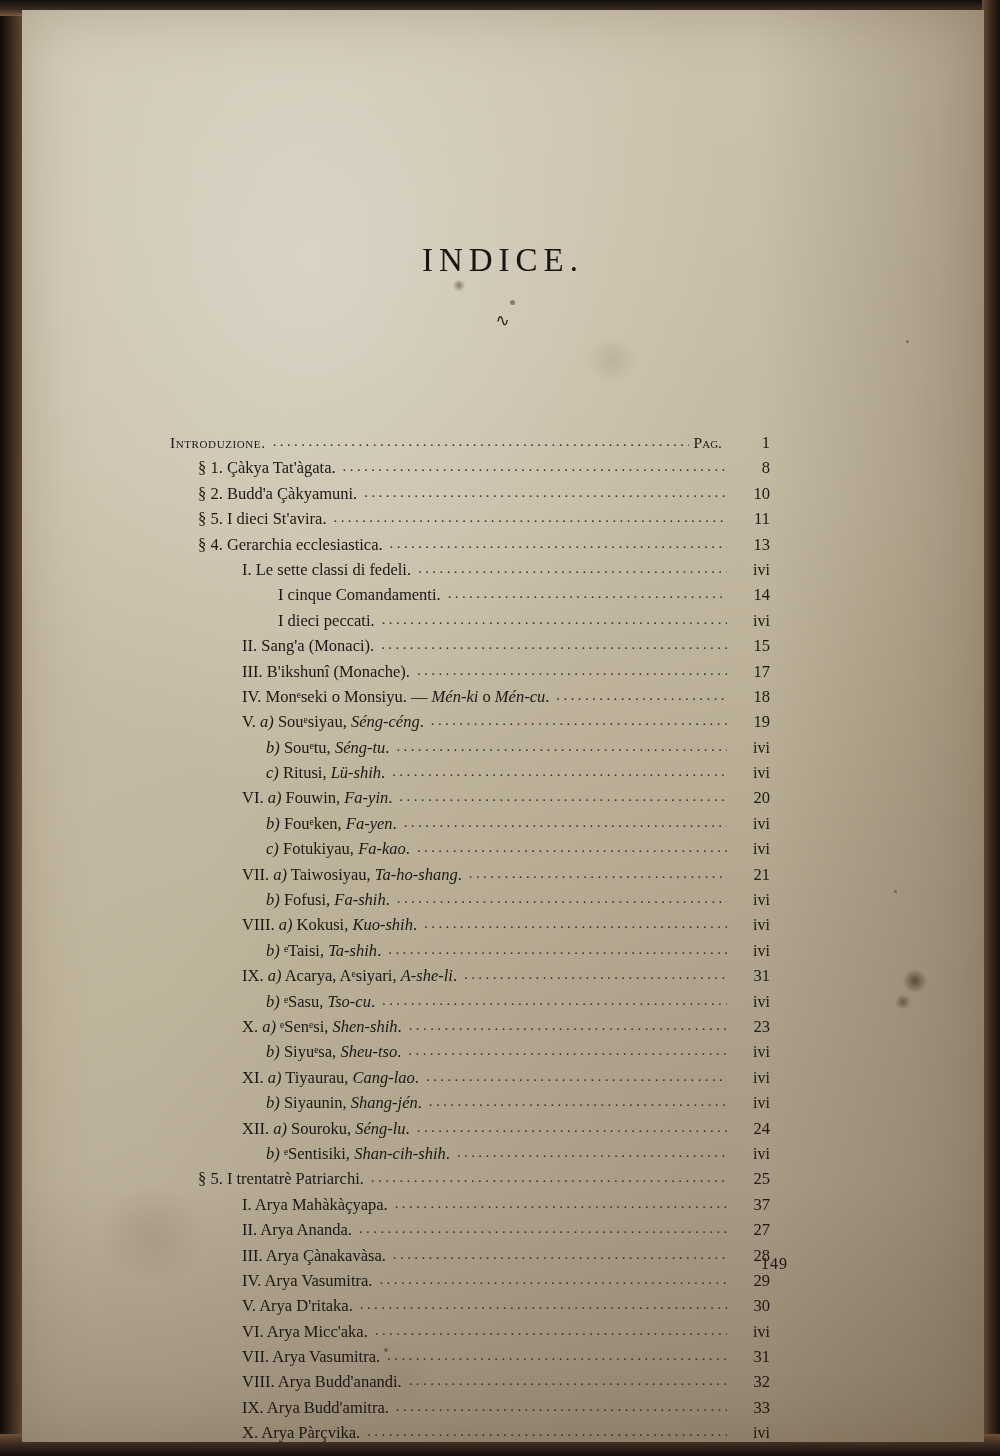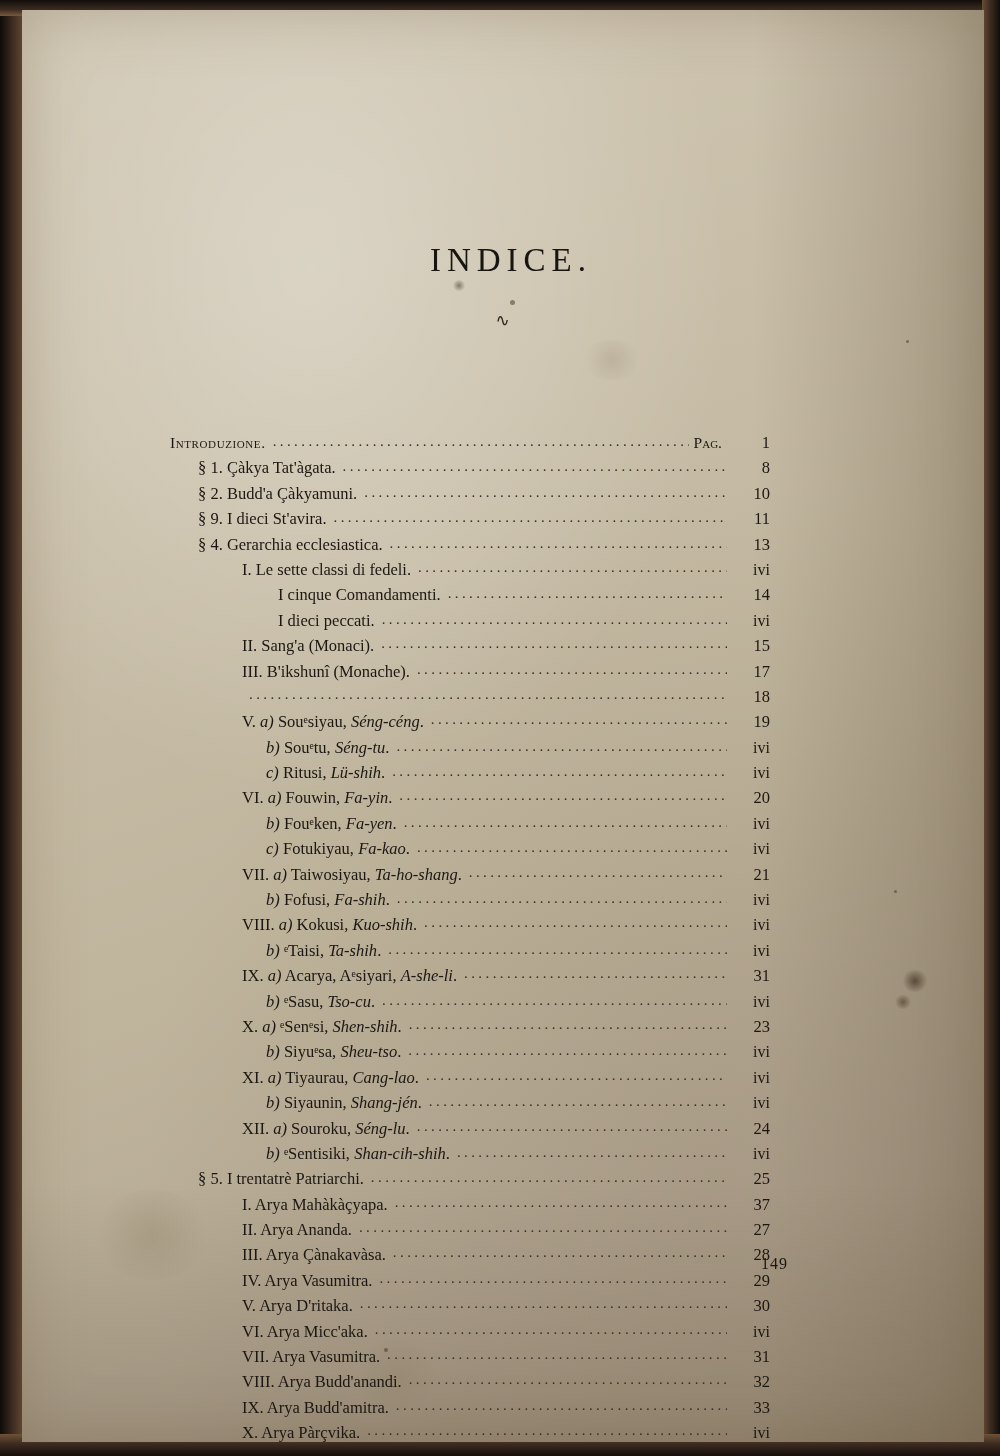--- a/index.html
+++ b/index.html
@@ -75,21 +75,20 @@
 
   #title {
     position: absolute;
     left: 0; top: 232px;
     width: 962px;
     text-align: center;
     font-size: 33px;
     letter-spacing: 6px;
     font-family: "Liberation Serif", serif;
     color: #181410;
-    padding-left: 8px;
   }
 
   #ornament {
     position: absolute;
     left: 0; top: 300px;
     width: 962px;
     text-align: center;
     font-size: 17px;
     color: #30261d;
     letter-spacing: 1px;
@@ -140,21 +139,21 @@
     text-align: right;
     font-size: 16.5px;
     color: #1c1712;
   }
   .num.ivi { font-size: 16px; }
   i { font-style: italic; }
 
   
   .i0 { margin-left: 0px; }
   .i1 { margin-left: 28px; }
-  .i2 { margin-left: 72px; align-items: flex-end; }
+  .i2 { margin-left: 72px; }
   .i3 { margin-left: 108px; }
   .i4 { margin-left: 96px; }
 
   #folio {
     position: absolute;
     right: 196px;
     top: 1245px;
     font-size: 16px;
     color: #1c1712;
     letter-spacing: 1px;
@@ -195,21 +194,21 @@
             <span class="lbl">§ 1. Çàkya Tat'àgata.</span>
             <span class="dots">................................................................................</span>
             <span class="num">8</span>
           </div>
           <div class="row i1">
             <span class="lbl">§ 2. Budd'a Çàkyamuni.</span>
             <span class="dots">................................................................................</span>
             <span class="num">10</span>
           </div>
           <div class="row i1">
-            <span class="lbl">§ 9. I dieci St'avira.</span>
+            <span class="lbl">§ 5. I dieci St'avira.</span>
             <span class="dots">................................................................................</span>
             <span class="num">11</span>
           </div>
           <div class="row i1">
             <span class="lbl">§ 4. Gerarchia ecclesiastica.</span>
             <span class="dots">................................................................................</span>
             <span class="num">13</span>
           </div>
           <div class="row i2">
             <span class="lbl">I. Le sette classi di fedeli.</span>
@@ -230,20 +229,21 @@
             <span class="lbl">II. Sang'a (Monaci).</span>
             <span class="dots">................................................................................</span>
             <span class="num">15</span>
           </div>
           <div class="row i2">
             <span class="lbl">III. B'ikshunî (Monache).</span>
             <span class="dots">................................................................................</span>
             <span class="num">17</span>
           </div>
           <div class="row i2">
+            <span class="lbl">IV. Monᵉseki o Monsiyu. — <i>Mén-ki</i> o <i>Mén-cu</i>.</span>
             <span class="dots">................................................................................</span>
             <span class="num">18</span>
           </div>
           <div class="row i2">
             <span class="lbl">V. <i>a)</i> Souᵉsiyau, <i>Séng-céng</i>.</span>
             <span class="dots">................................................................................</span>
             <span class="num">19</span>
           </div>
           <div class="row i4">
             <span class="lbl"><i>b)</i> Souᵉtu, <i>Séng-tu</i>.</span>

